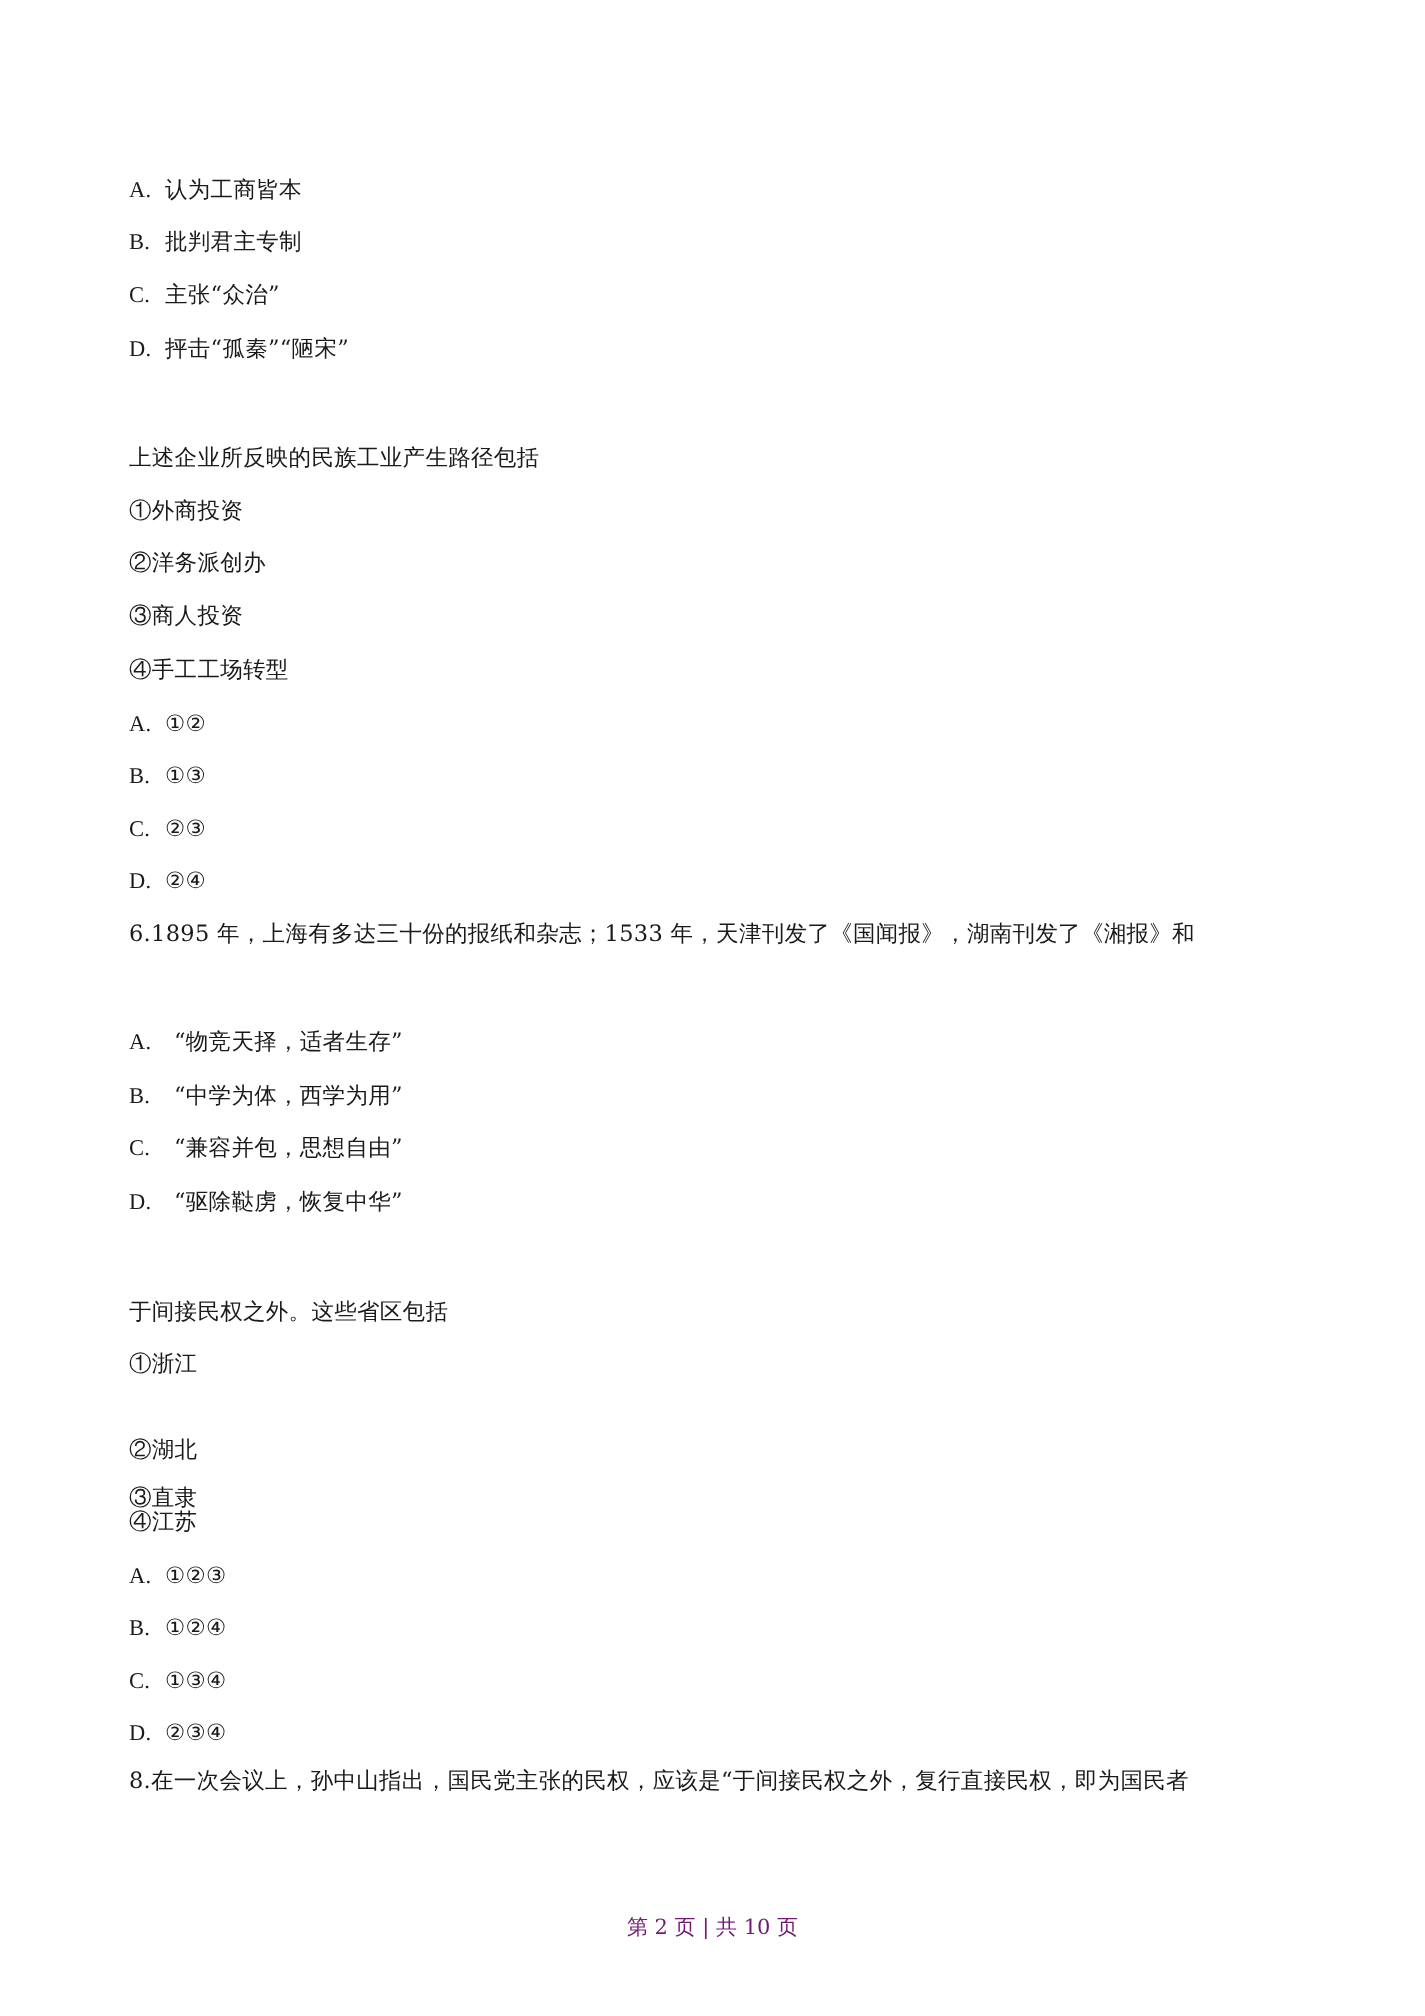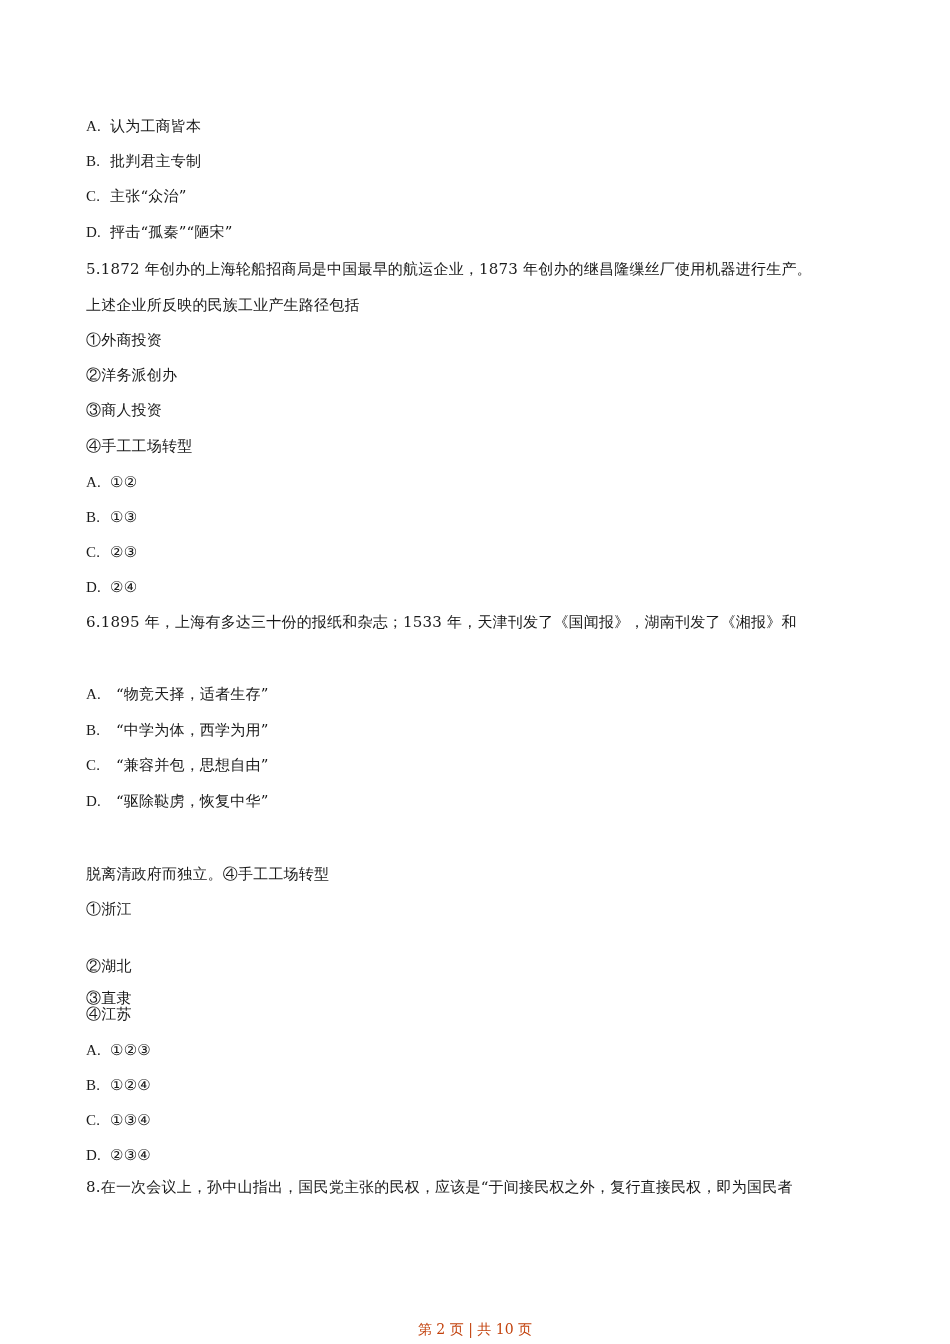--- a/index.html
+++ b/index.html
@@ -39,43 +39,41 @@
       width: 6px;
     }
     .footer {
       position: absolute;
       left: 0;
       width: 950px;
       top: 1275px;
       text-align: center;
       font-size: 14px;
       line-height: 20px;
-      color: #c2410c;
-      margin-top: 44px;
+      color: #701a75;
     }
   </style>
 </head>
 <body>
 
 <div class="page">
 
   <div class="line opt" style="top:116px">
     <span class="letter">A.</span><span>认为工商皆本</span>
   </div>
   <div class="line opt" style="top:151px">
     <span class="letter">B.</span><span>批判君主专制</span>
   </div>
   <div class="line opt" style="top:186px">
     <span class="letter">C.</span><span>主张“众治”</span>
   </div>
   <div class="line opt" style="top:222px">
     <span class="letter">D.</span><span>抨击“孤秦”“陋宋”</span>
   </div>
 
-  <div class="line" style="top:259px">5.1872 年创办的上海轮船招商局是中国最早的航运企业，1873 年创办的继昌隆缫丝厂使用机器进行生产。</div>
   <div class="line" style="top:295px">上述企业所反映的民族工业产生路径包括</div>
   <div class="line" style="top:330px">①外商投资</div>
   <div class="line" style="top:365px">②洋务派创办</div>
   <div class="line" style="top:400px">③商人投资</div>
   <div class="line" style="top:436px">④手工工场转型</div>
   <div class="line opt" style="top:472px">
     <span class="letter">A.</span><span>①②</span>
   </div>
   <div class="line opt" style="top:507px">
     <span class="letter">B.</span><span>①③</span>
@@ -94,21 +92,21 @@
   <div class="line opt" style="top:720px">
     <span class="letter">B.</span><span class="quote-gap"></span><span>“中学为体，西学为用”</span>
   </div>
   <div class="line opt" style="top:755px">
     <span class="letter">C.</span><span class="quote-gap"></span><span>“兼容并包，思想自由”</span>
   </div>
   <div class="line opt" style="top:791px">
     <span class="letter">D.</span><span class="quote-gap"></span><span>“驱除鞑虏，恢复中华”</span>
   </div>
 
-  <div class="line" style="top:864px">脱离清政府而独立。④手工工场转型</div>
+  <div class="line" style="top:864px">于间接民权之外。这些省区包括</div>
   <div class="line" style="top:899px">①浙江</div>
   <div class="line" style="top:956px">②湖北</div>
   <div class="line" style="top:988px">③直隶</div>
   <div class="line" style="top:1004px">④江苏</div>
   <div class="line opt" style="top:1040px">
     <span class="letter">A.</span><span>①②③</span>
   </div>
   <div class="line opt" style="top:1075px">
     <span class="letter">B.</span><span>①②④</span>
   </div>

